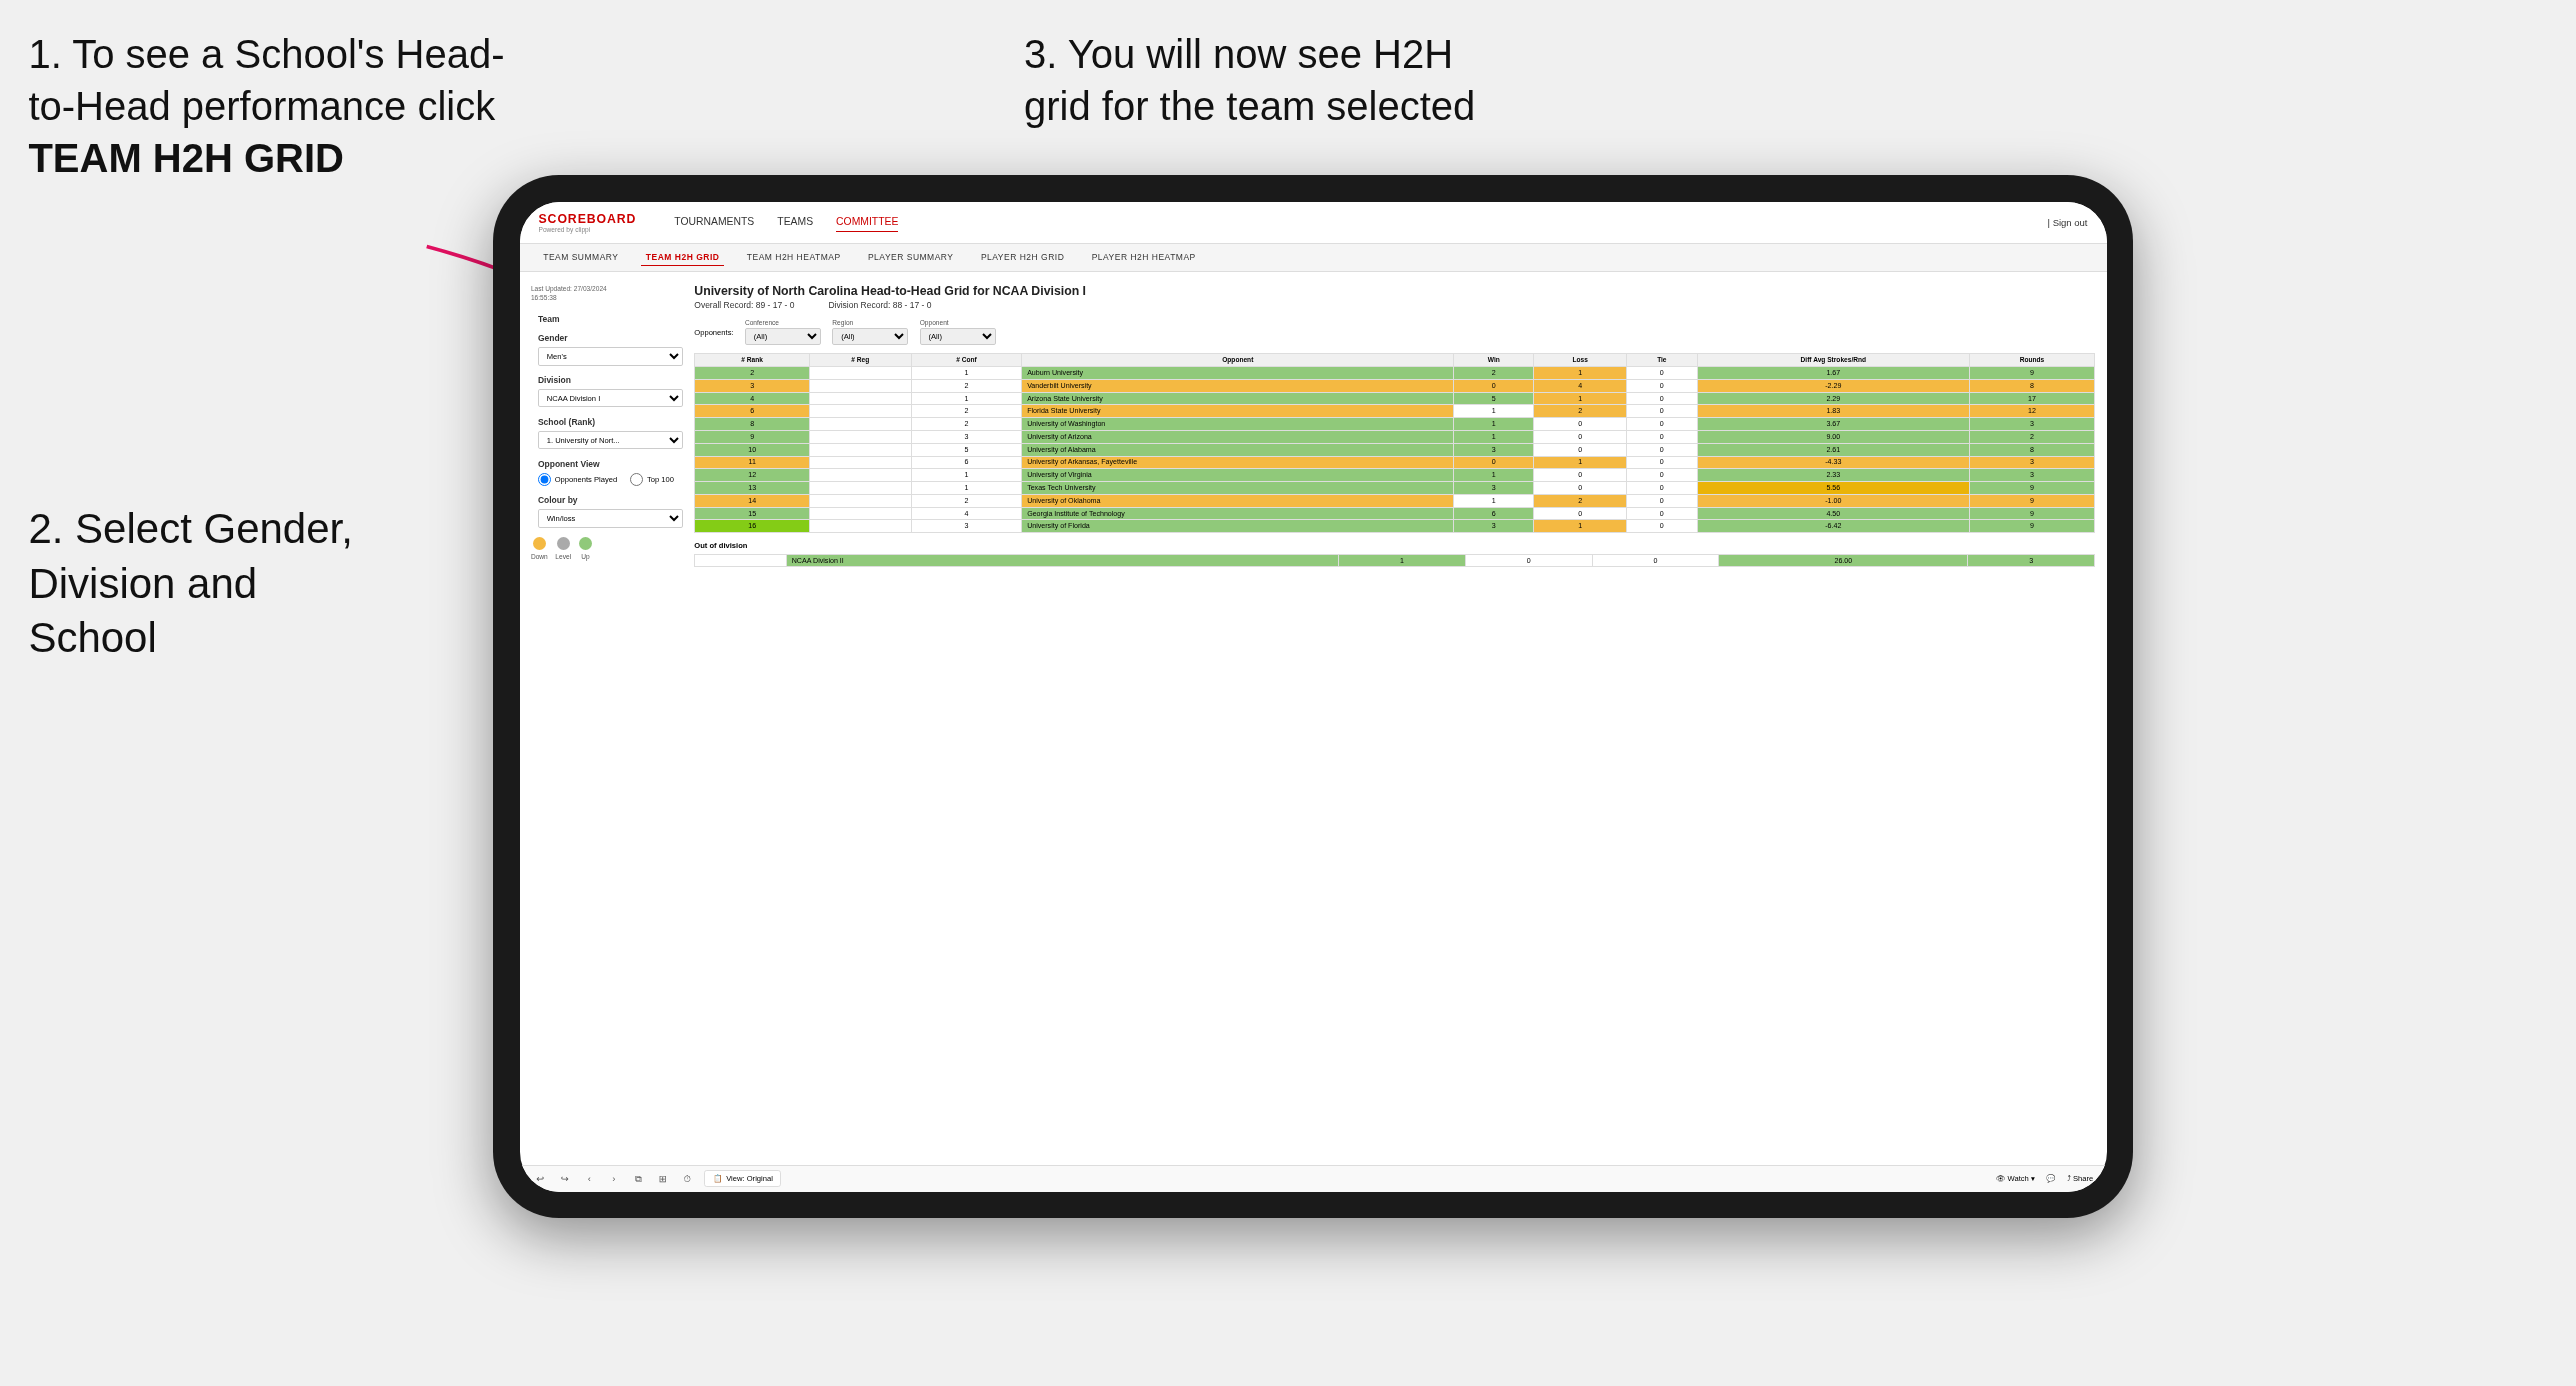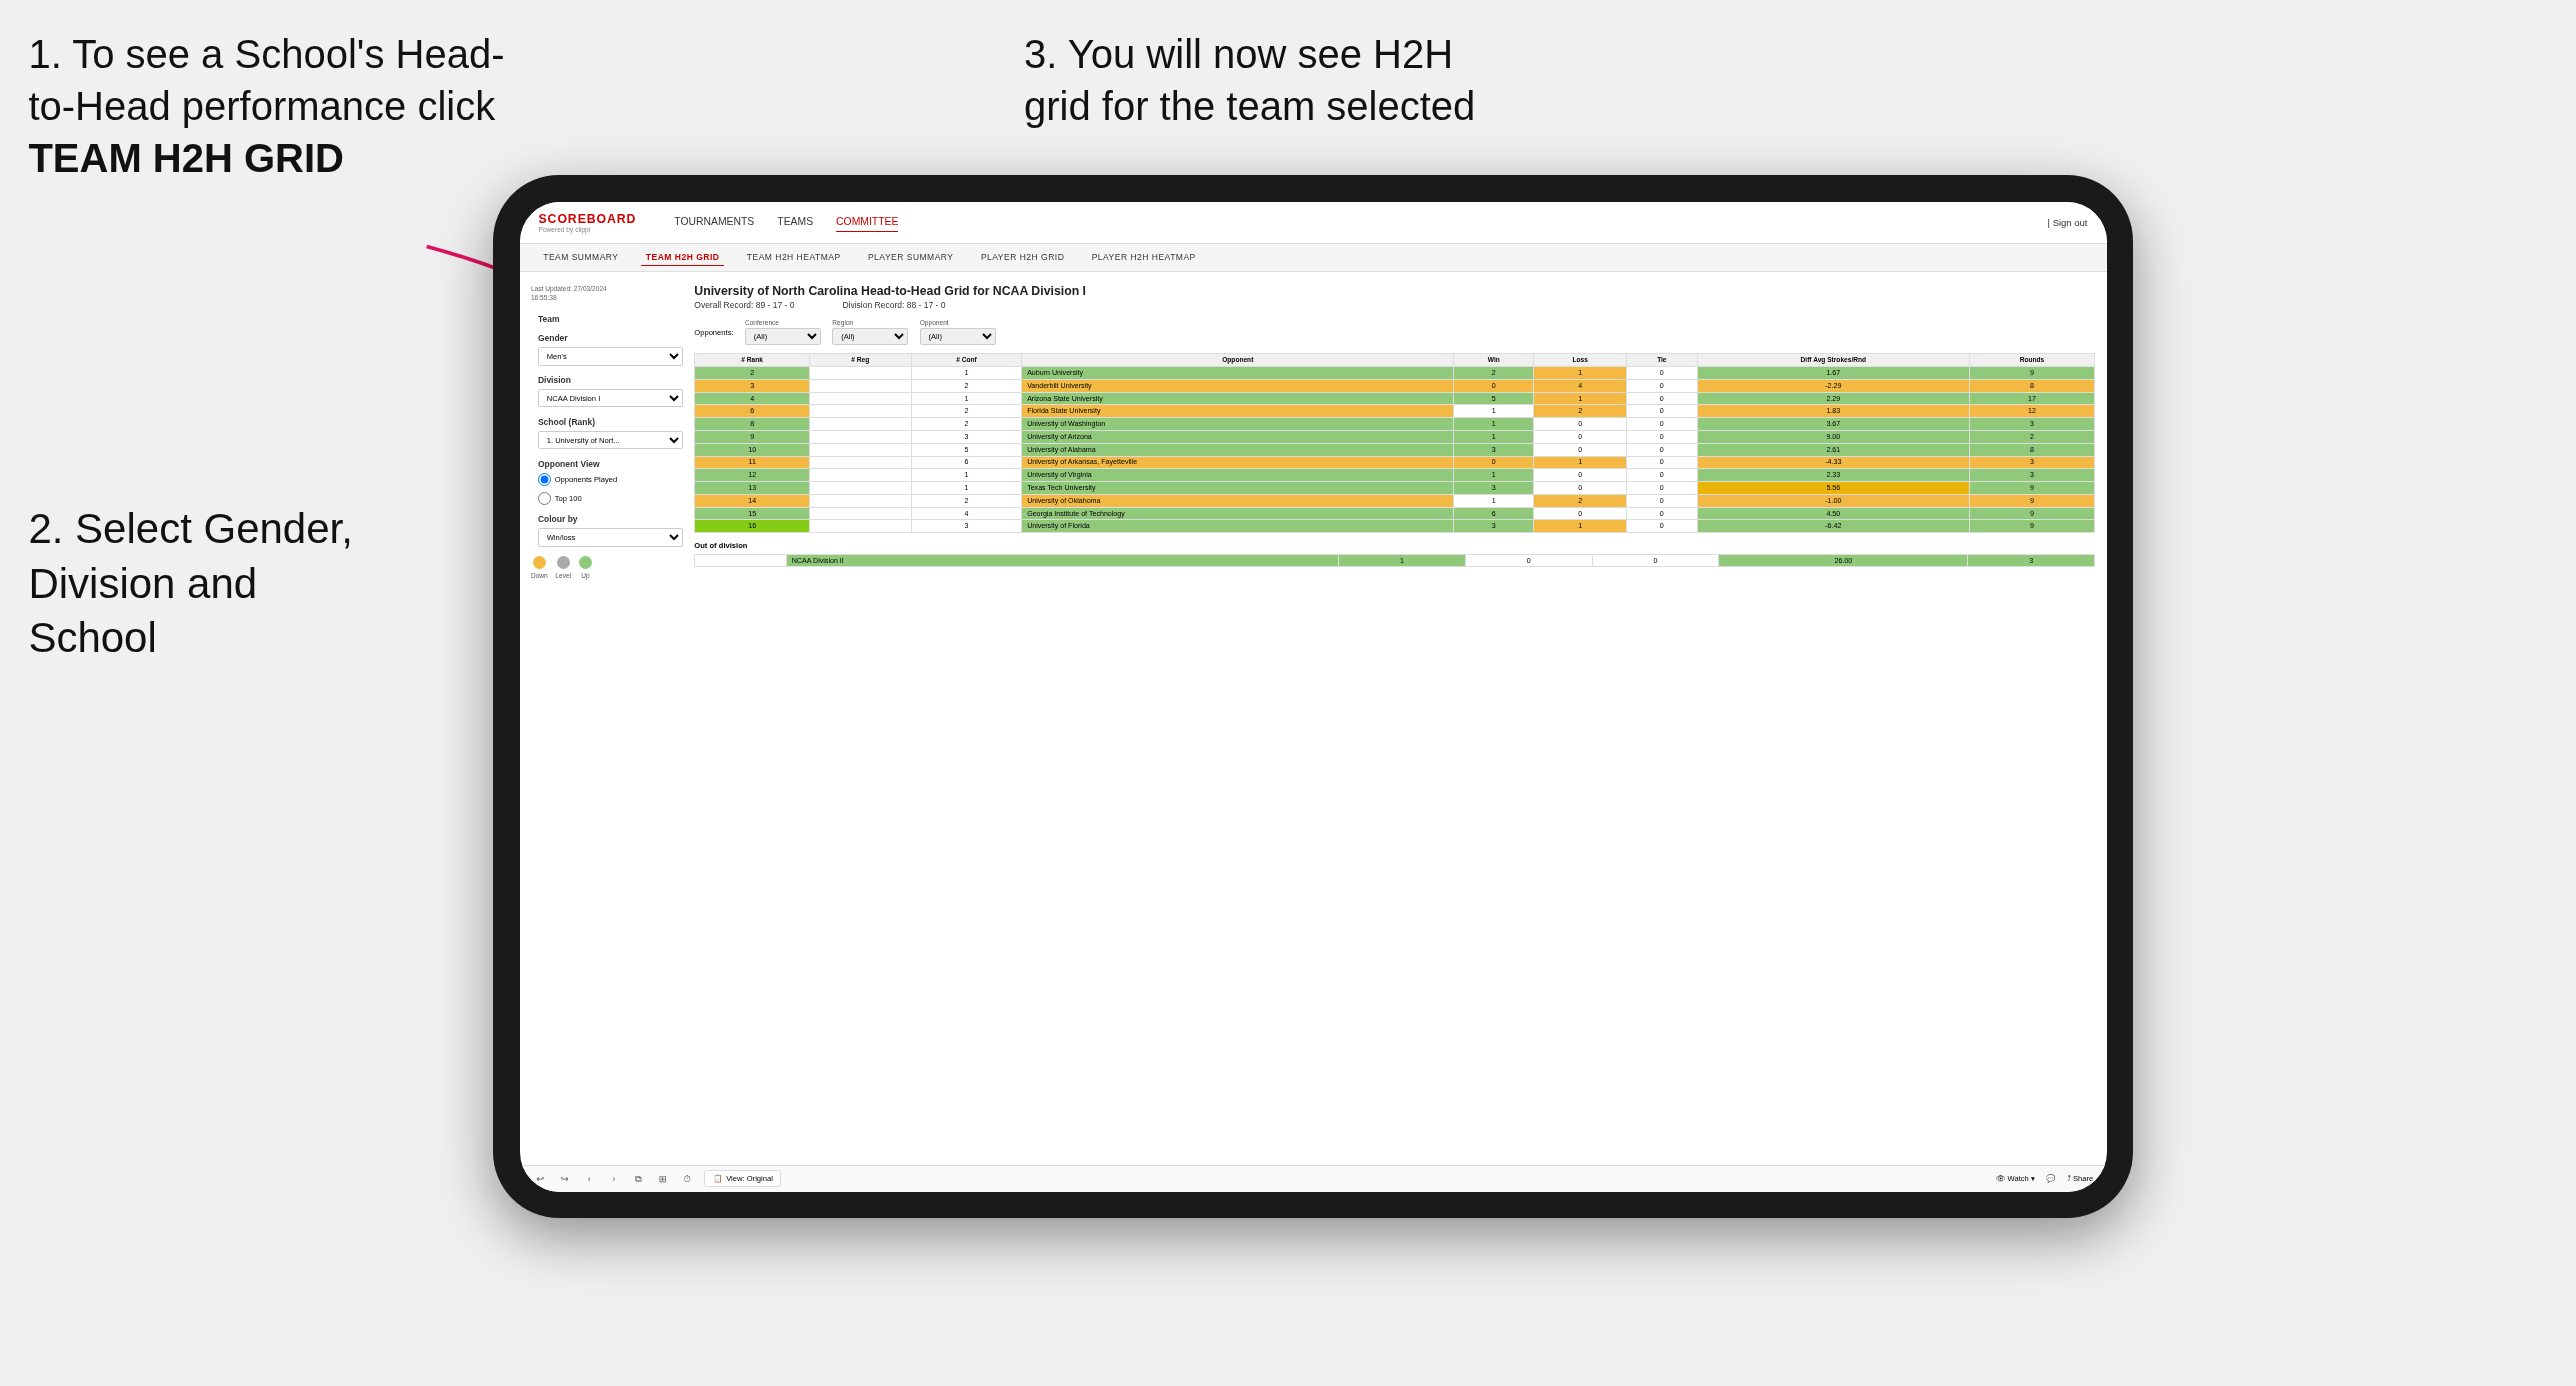--- a/index.html
+++ b/index.html
@@ -190,22 +190,22 @@
       width: 100%;
       font-size: 7.6px;
       padding: 2.8px 3.8px;
       border: 0.9px solid #ccc;
       border-radius: 1.9px;
       background: #fff;
     }
 
     .radio-group {
       display: flex;
-      flex-direction: column;
-      gap: 6px;
+      flex-direction: row;
+      gap: 13px;
     }
 
     .radio-item {
       display: flex;
       align-items: center;
       gap: 3.8px;
       font-size: 7.6px;
     }
 
     .color-legend {
@@ -240,21 +240,21 @@
 
     .grid-title {
       font-size: 12.3px;
       font-weight: bold;
       color: #222;
       margin-bottom: 1.9px;
     }
 
     .grid-records {
       display: flex;
-      gap: 48px;
+      gap: 34px;
       font-size: 8.5px;
       color: #333;
       margin-bottom: 9.5px;
     }
 
     .filter-row {
       display: flex;
       gap: 11.4px;
       margin-bottom: 7.6px;
       font-size: 7.6px;

